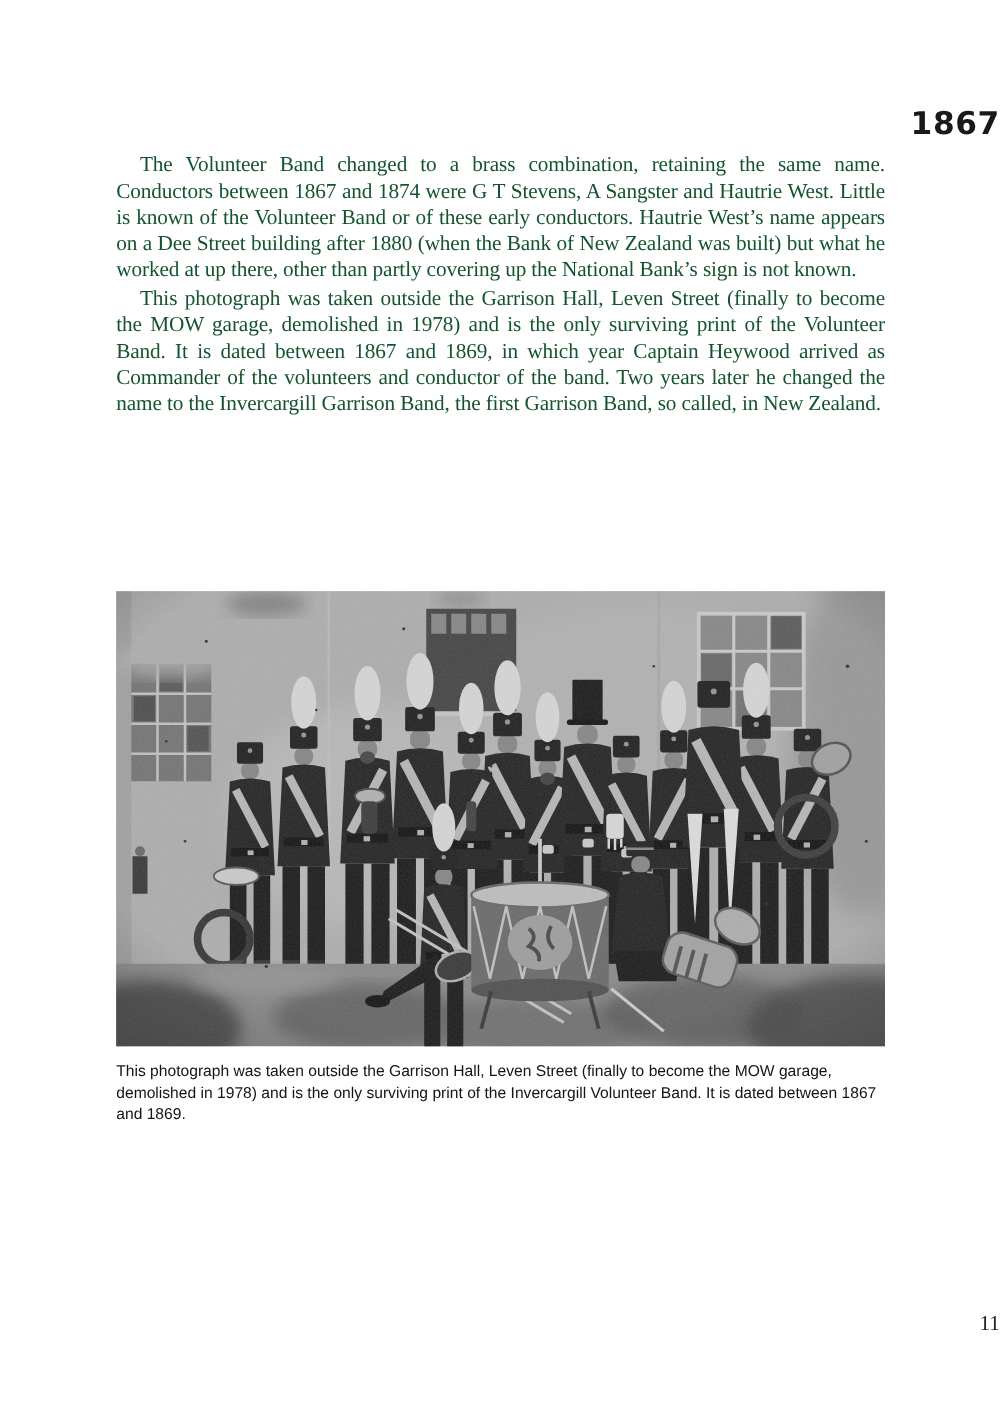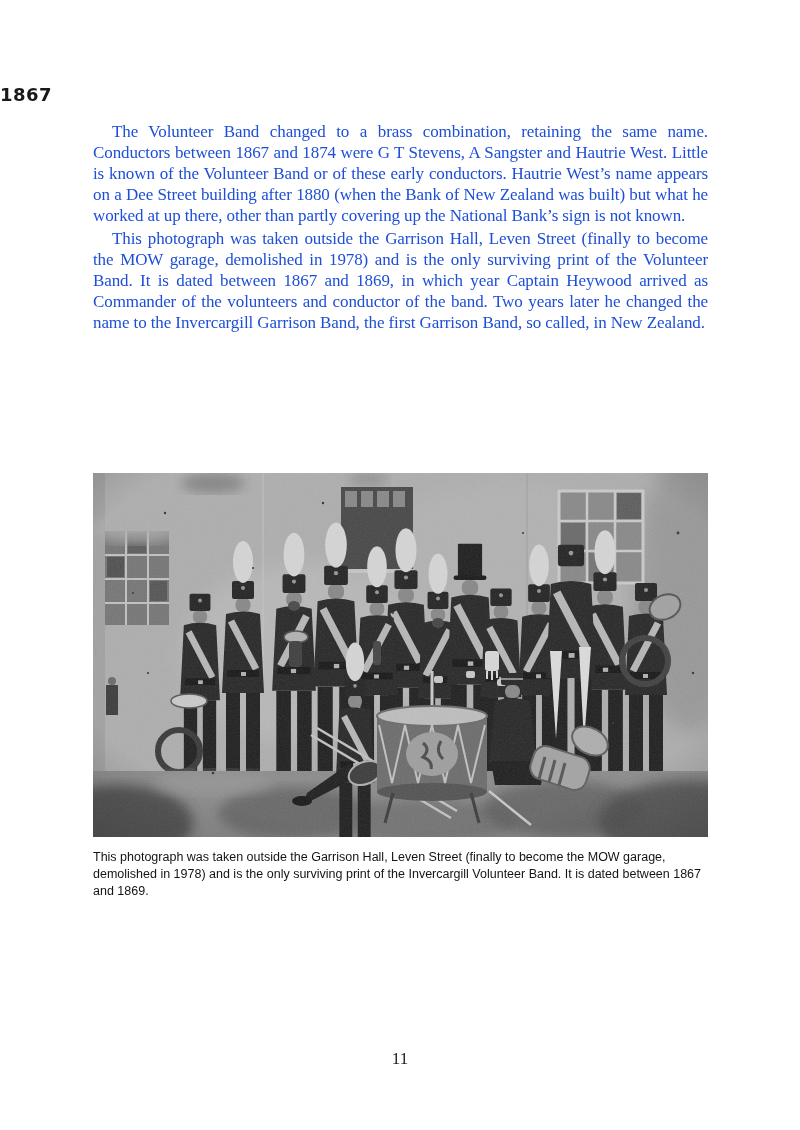--- a/index.html
+++ b/index.html
@@ -5,28 +5,28 @@
   html,body{margin:0;padding:0;background:#ffffff;}
   .page{
     position:relative;
     width:800px;height:1130px;
     background:#ffffff;
     overflow:hidden;
     font-family:"Liberation Serif",serif;
   }
   .section-title{
     position:absolute;top:84px;left:0;width:800px;
-    text-align:left;
+    text-align:right;
     font-family:"DejaVu Sans",sans-serif;
-    font-weight:bold;font-size:18px;letter-spacing:.5px;
+    font-weight:bold;font-size:25px;letter-spacing:.5px;
     color:#191919;
   }
   .body-text{
     position:absolute;top:121px;left:93px;width:615px;
-    color:#1d4ed8;
+    color:#14532d;
   }
   .body-text p{
     margin:0 0 2px 0;
     font-size:17px;line-height:21px;
     letter-spacing:-0.1px;
     text-align:justify;text-justify:inter-word;
     text-indent:19px;
     font-family:"Liberation Serif",serif;
   }
   .photo-frame{
@@ -35,21 +35,21 @@
   }
   .photo-frame svg{display:block;filter:grayscale(1) contrast(.97);}
   .photo-caption{
     position:absolute;top:849px;left:93px;width:622px;
     font-family:"Liberation Sans",sans-serif;
     font-size:12.5px;line-height:17px;
     color:#141414;
   }
   .page-number{
     position:absolute;top:1049px;left:0;width:800px;
-    text-align:center;
+    text-align:right;
     font-family:"Liberation Serif",serif;
     font-size:17px;color:#222222;
   }
 </style>
 </head>
 <body>
 
 <div class="page">
 
   <div class="section-title">1867</div>

